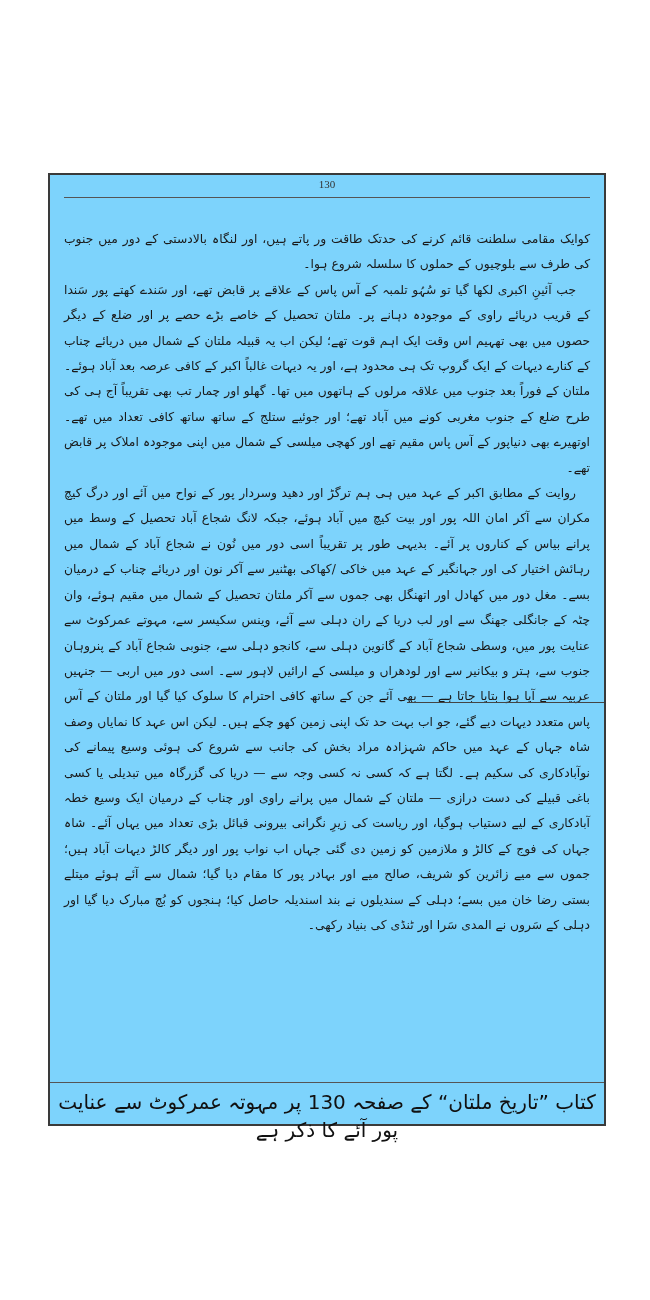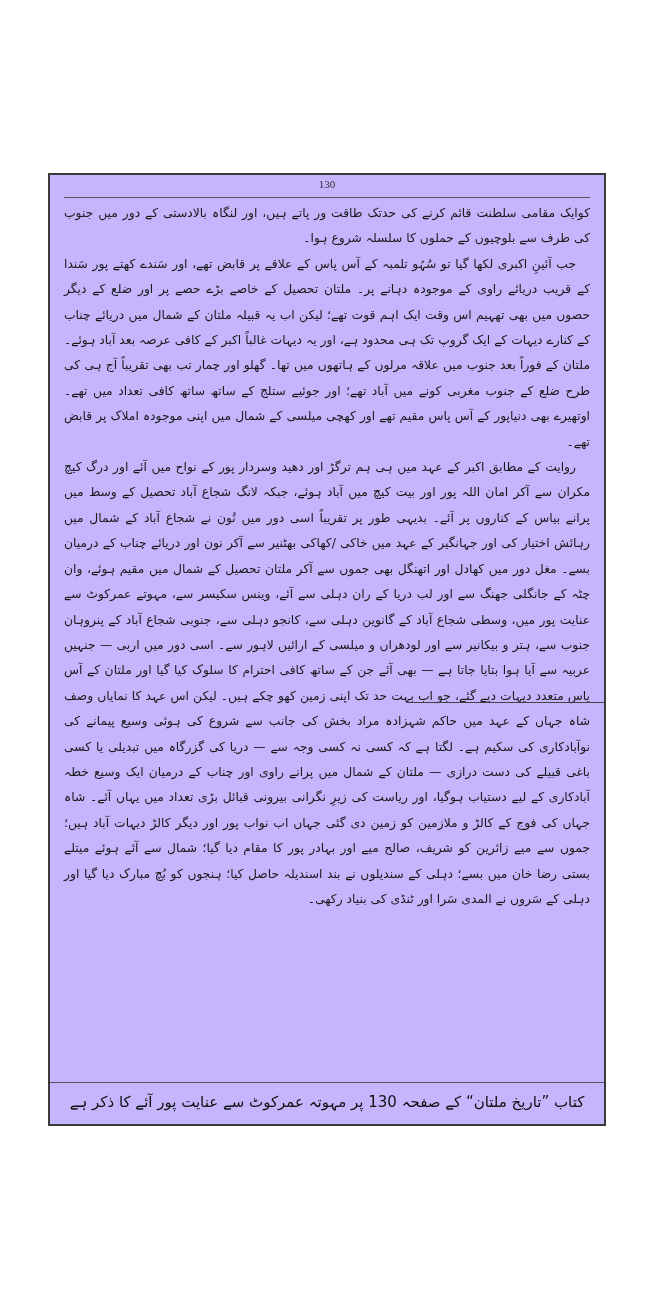--- a/index.html
+++ b/index.html
@@ -16,21 +16,21 @@
       color: #1a1a1a;
     }
     .frame {
       position: absolute;
       left: 48px;
       top: 173px;
       width: 558px;
       height: 953px;
       border: 2px solid #3a3a3a;
       box-sizing: border-box;
-      background: #c4b5fd;
+      background: #7dd3fc;
     }
     .page-number {
       position: absolute;
       left: 0;
       right: 0;
       top: 3px;
       text-align: center;
       font-family: "Liberation Serif", serif;
       font-size: 11px;
       color: #333;
@@ -54,20 +54,21 @@
       font-family: "DejaVu Sans", sans-serif;
       font-size: 12.3px;
       line-height: 25.4px;
     }
     .para {
       margin: 0;
       text-indent: 14px;
     }
     .para.first {
       text-indent: 0;
+      margin-top: 26px;
     }
     .highlight-rule {
       position: absolute;
       left: 357px;
       right: 0;
       top: 527px;
       height: 0;
       border-top: 1.5px solid #444;
     }
     .caption-rule {
@@ -79,21 +80,21 @@
       border-top: 1.5px solid #555;
     }
     .caption {
       position: absolute;
       left: 0;
       right: 0;
       top: 913px;
       direction: rtl;
       text-align: center;
       font-family: "DejaVu Sans", sans-serif;
-      font-size: 15px;
+      font-size: 20px;
       line-height: 28px;
       color: #111;
     }
   </style>
 </head>
 <body>
 
 <div class="frame">
   <div class="page-number">130</div>
   <div class="header-rule"></div>

